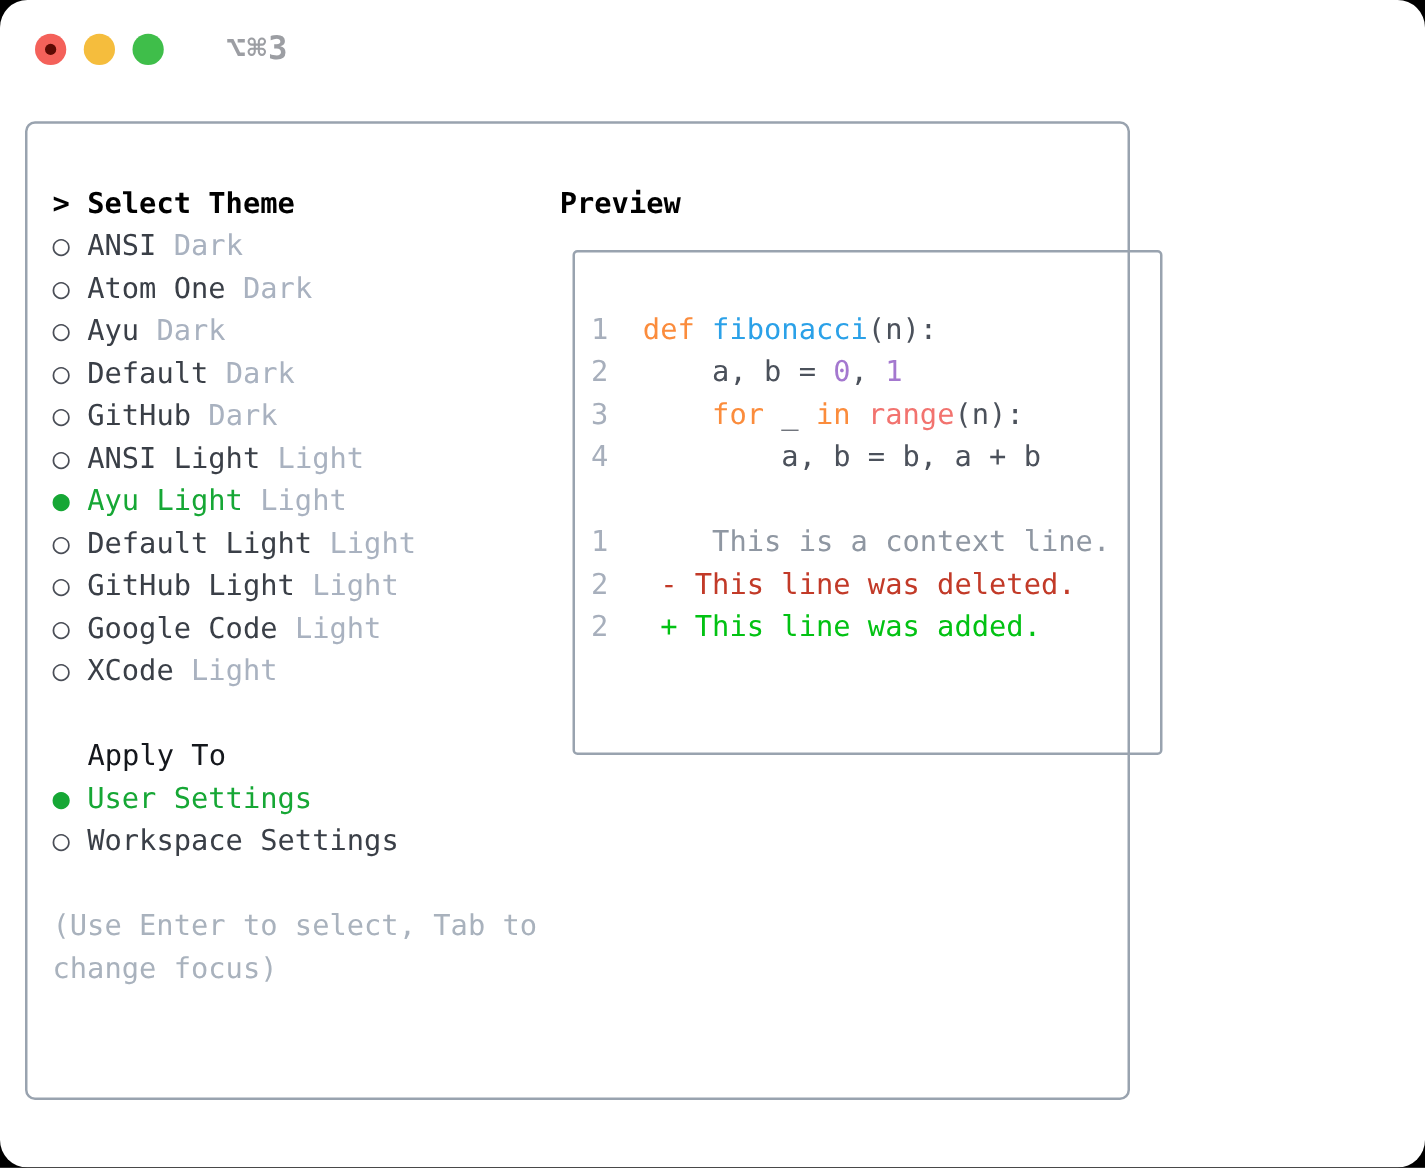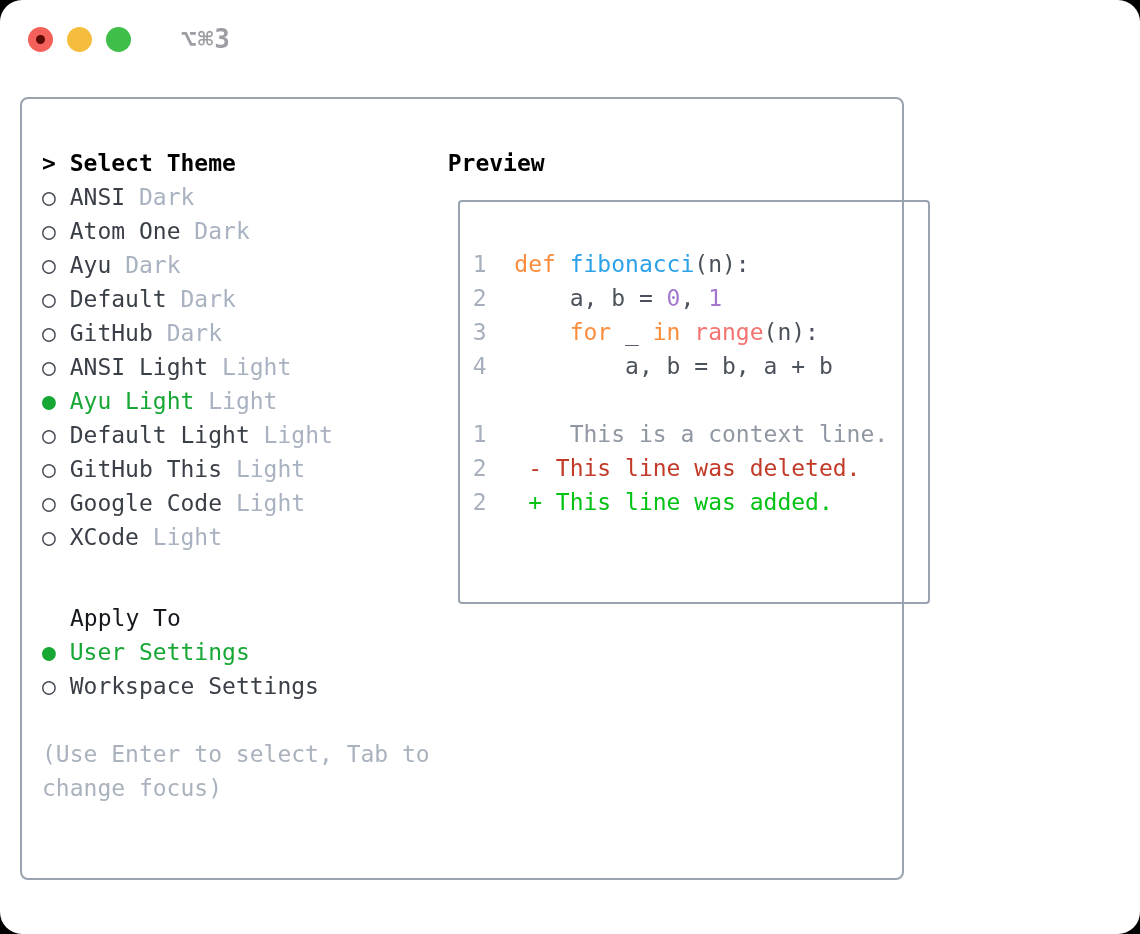--- a/index.html
+++ b/index.html
@@ -21,21 +21,21 @@
          border:2px solid var(--border);border-radius:8px;display:flex;background:#fff;}
 
   .left-col{width:462px;box-sizing:border-box;padding:47px 0 0 20px;font-size:23px;line-height:34px;}
   .row{height:34px;white-space:pre;}
   .hdr{font-weight:bold;color:#000;}
   .bullet{color:var(--radio_outline);}
   .sel .bullet{color:var(--select_green);}
   .tname{color:var(--item_text);margin-top:30px;}
   .sel .tname{color:var(--select_green);}
   .tvar{color:var(--muted);}
-  .apply-label{color:#14171c;margin-left:28px;margin-top:47px;}
+  .apply-label{color:#14171c;margin-left:28px;margin-top:34px;}
   .help{color:var(--help);margin-top:34px;}
 
   .right-col{flex:1;box-sizing:border-box;padding-top:47px;font-size:23px;line-height:34px;}
   .preview-title{font-weight:bold;color:#000;height:34px;padding-left:18px;}
   .codebox{margin:20px 0 0 28px;width:472px;height:404px;box-sizing:border-box;
            border:2px solid var(--border);border-radius:4px;padding:45px 0 16px 13px;overflow:hidden;}
   .code-line{height:34px;white-space:pre;}
 
   .ln{color:var(--line_number);}
   .kw{color:var(--keyword);}
@@ -69,21 +69,21 @@
 
         <div>
             <div class="row theme-row"><span class="bullet">○</span> <span class="tname">ANSI</span> <span class="tvar">Dark</span></div>
             <div class="row theme-row"><span class="bullet">○</span> <span class="tname">Atom One</span> <span class="tvar">Dark</span></div>
             <div class="row theme-row"><span class="bullet">○</span> <span class="tname">Ayu</span> <span class="tvar">Dark</span></div>
             <div class="row theme-row"><span class="bullet">○</span> <span class="tname">Default</span> <span class="tvar">Dark</span></div>
             <div class="row theme-row"><span class="bullet">○</span> <span class="tname">GitHub</span> <span class="tvar">Dark</span></div>
             <div class="row theme-row"><span class="bullet">○</span> <span class="tname">ANSI Light</span> <span class="tvar">Light</span></div>
             <div class="row theme-row sel"><span class="bullet">●</span> <span class="tname">Ayu Light</span> <span class="tvar">Light</span></div>
             <div class="row theme-row"><span class="bullet">○</span> <span class="tname">Default Light</span> <span class="tvar">Light</span></div>
-            <div class="row theme-row"><span class="bullet">○</span> <span class="tname">GitHub This</span> <span class="tvar">Light</span></div>
+            <div class="row theme-row"><span class="bullet">○</span> <span class="tname">GitHub Light</span> <span class="tvar">Light</span></div>
             <div class="row theme-row"><span class="bullet">○</span> <span class="tname">Google Code</span> <span class="tvar">Light</span></div>
             <div class="row theme-row"><span class="bullet">○</span> <span class="tname">XCode</span> <span class="tvar">Light</span></div>
           </div>
 
         <div class="row apply-label">Apply To</div>
 
         <div>
             <div class="row apply-row sel"><span class="bullet">●</span> <span class="tname">User Settings</span></div>
             <div class="row apply-row"><span class="bullet">○</span> <span class="tname">Workspace Settings</span></div>
           </div>

